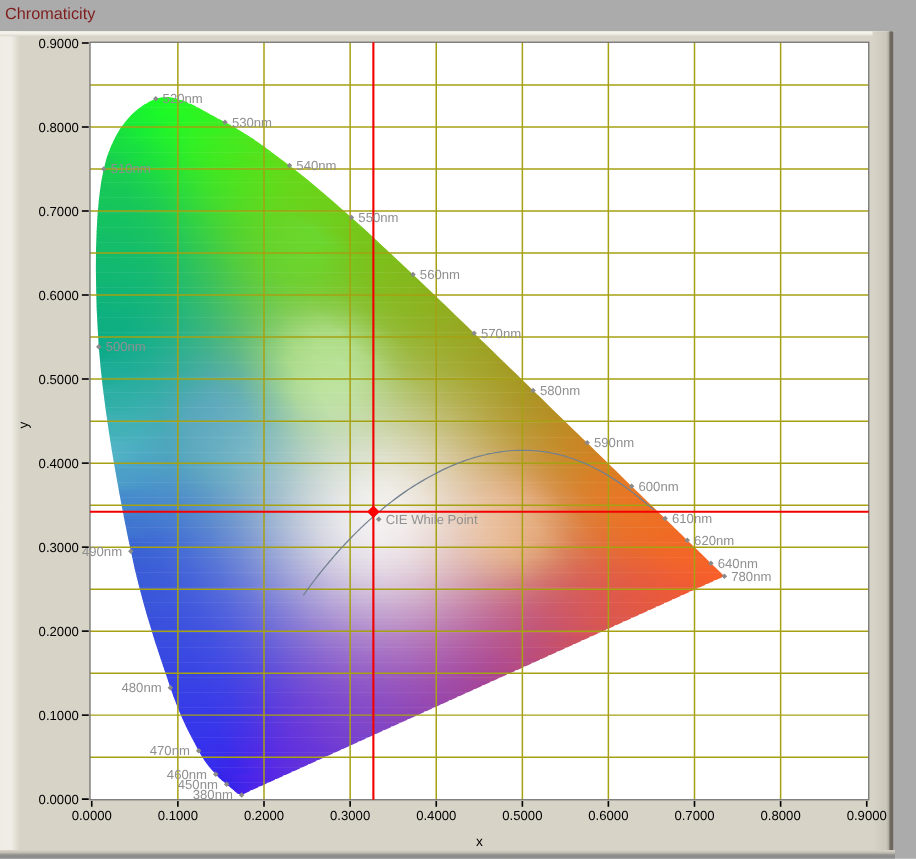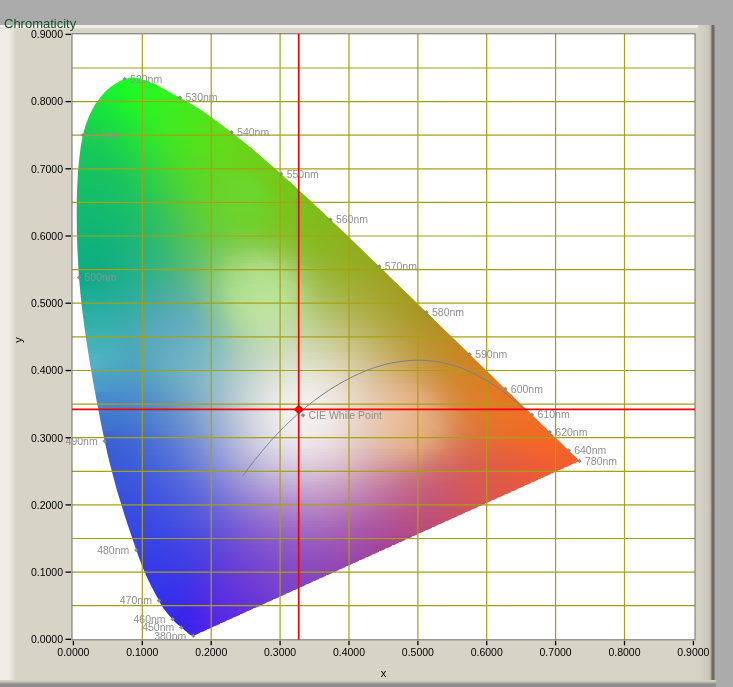--- a/index.html
+++ b/index.html
@@ -1,20 +1,20 @@
 <!DOCTYPE html>
 <html><head><meta charset="utf-8"><style>
 html,body{margin:0;padding:0}
 body{width:733px;height:687px;position:relative;background:#ababab;font-family:"Liberation Sans",sans-serif;overflow:hidden}
 .panel{position:absolute;left:0;top:25px;width:716px;height:658px;background:#d7d3c7}
 .pleft{position:absolute;left:0;top:25px;width:16px;height:658px;background:linear-gradient(90deg,#eeece4 0,#efede5 9px,#d7d3c7 16px)}
 .ptop{position:absolute;left:0;top:25px;width:716px;height:4px;background:linear-gradient(180deg,#f6f4ec 0,#f2f0e8 2px,#d7d3c7 4px)}
 .pright{position:absolute;left:698px;top:25px;width:18px;height:658px;background:linear-gradient(90deg,#d7d3c7 0,#cbc7bb 11px,#b0aca1 13px,#6e6a60 14px,#6b675e 16px,#ababab 17px)}
 .pbot{position:absolute;left:0;top:680px;width:716px;height:7px;background:linear-gradient(180deg,#d7d3c7 0,#c3bfb4 2px,#908f8d 4px,#8c8c8c 7px)}
-.title{position:absolute;left:4px;top:16px;font-size:13px;color:#14532d;letter-spacing:0px}
+.title{position:absolute;left:4px;top:3px;font-size:13px;color:#7f1d1d;letter-spacing:0px}
 </style></head>
 <body>
 <div class="panel"></div>
 <div class="pleft"></div>
 <div class="ptop"></div>
 <div class="pright"></div>
 <div class="pbot"></div>
 <div class="title">Chromaticity</div>
 <svg width="733" height="687" viewBox="0 0 733 687" style="position:absolute;left:0;top:0">
     <defs>

